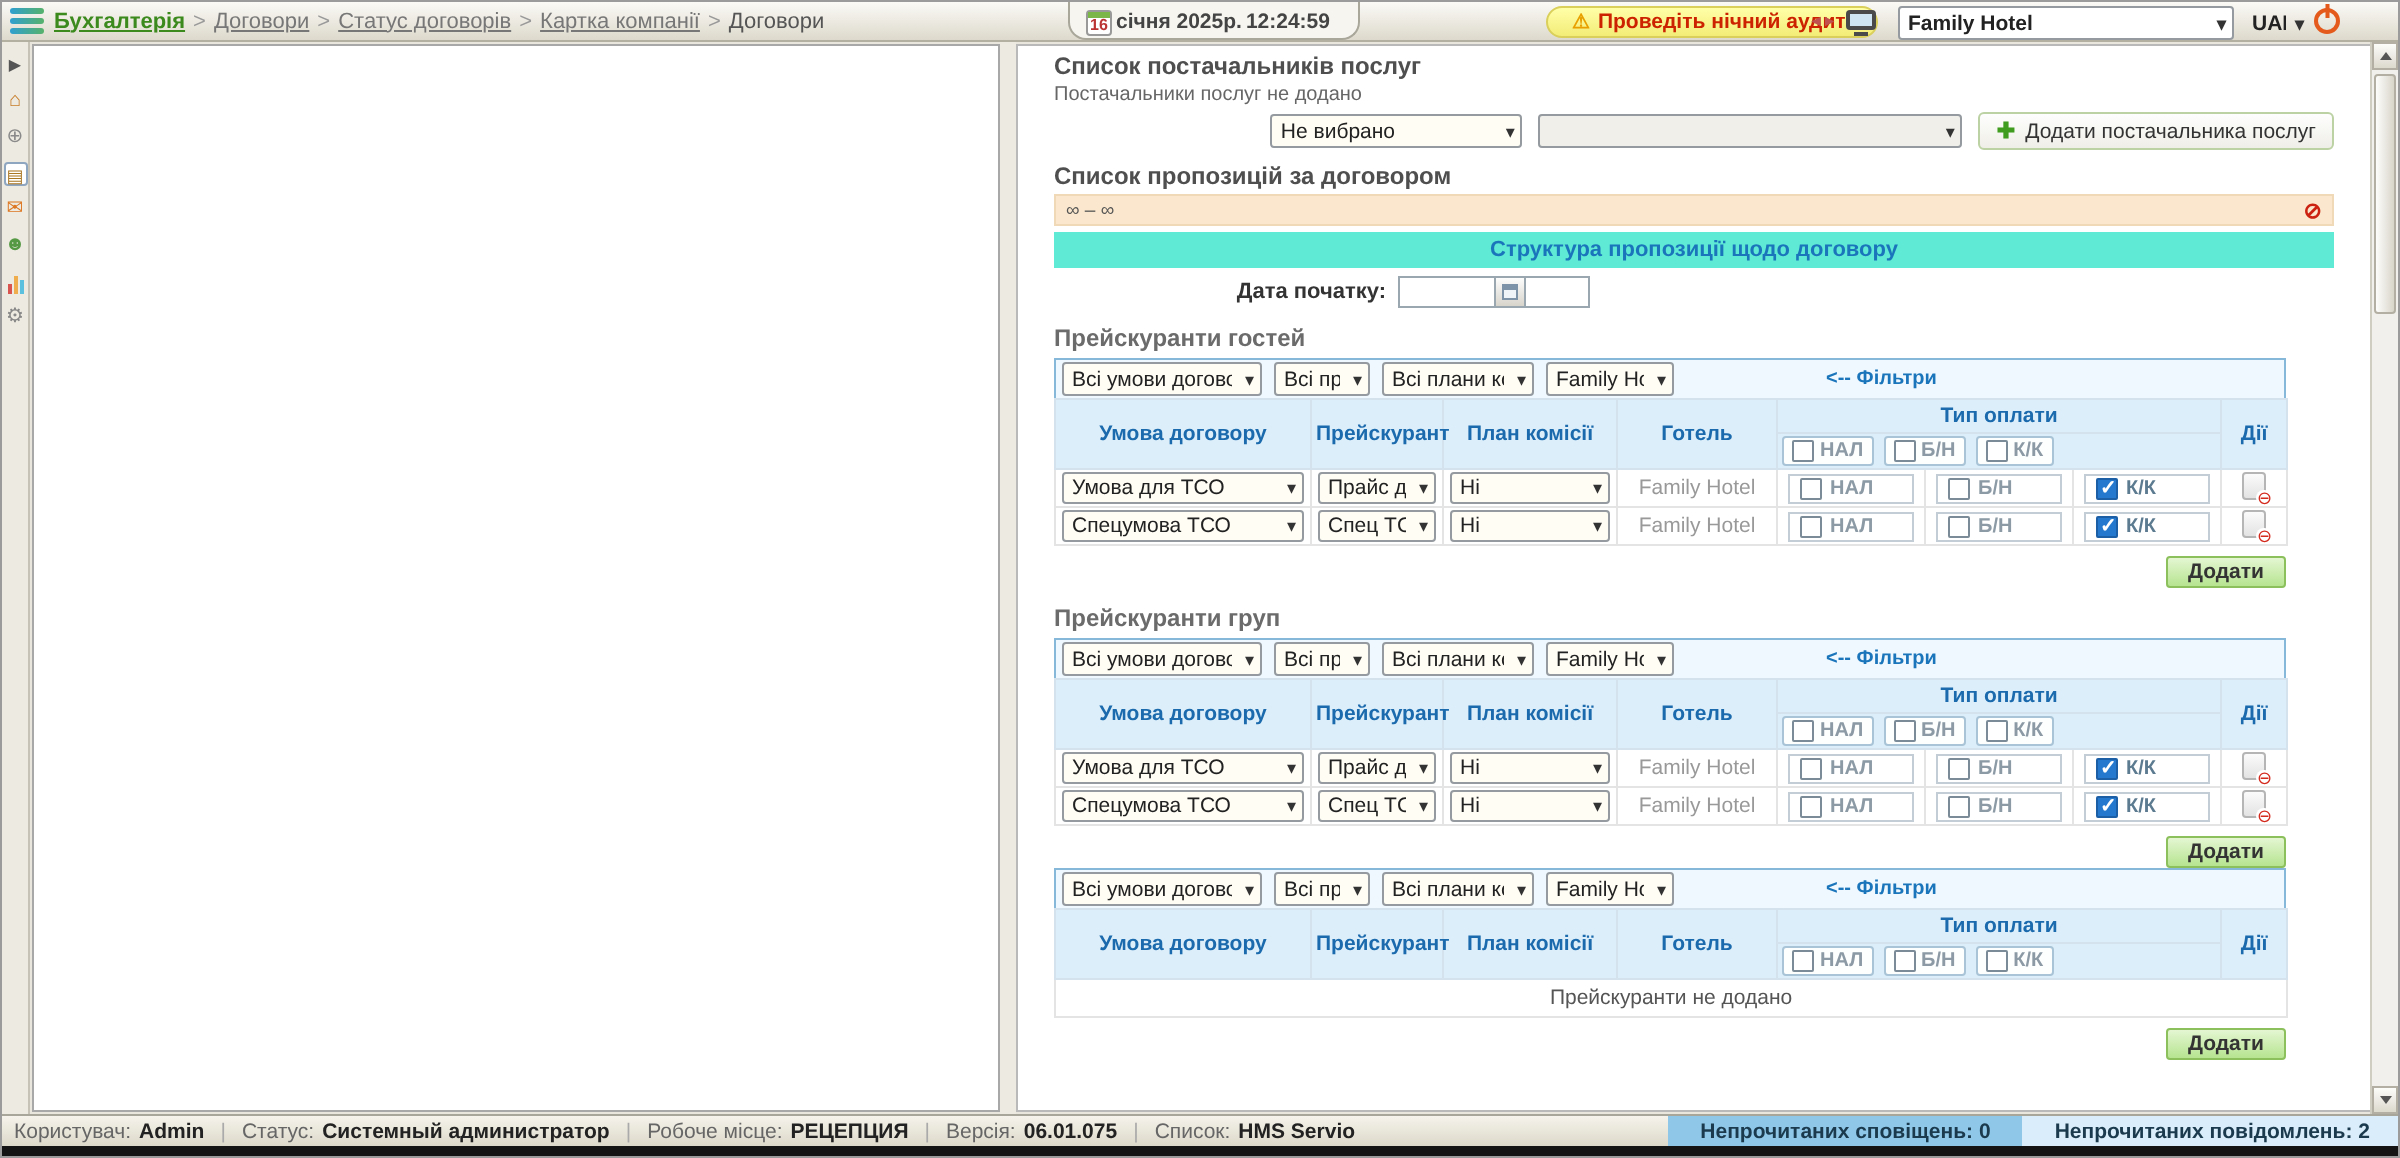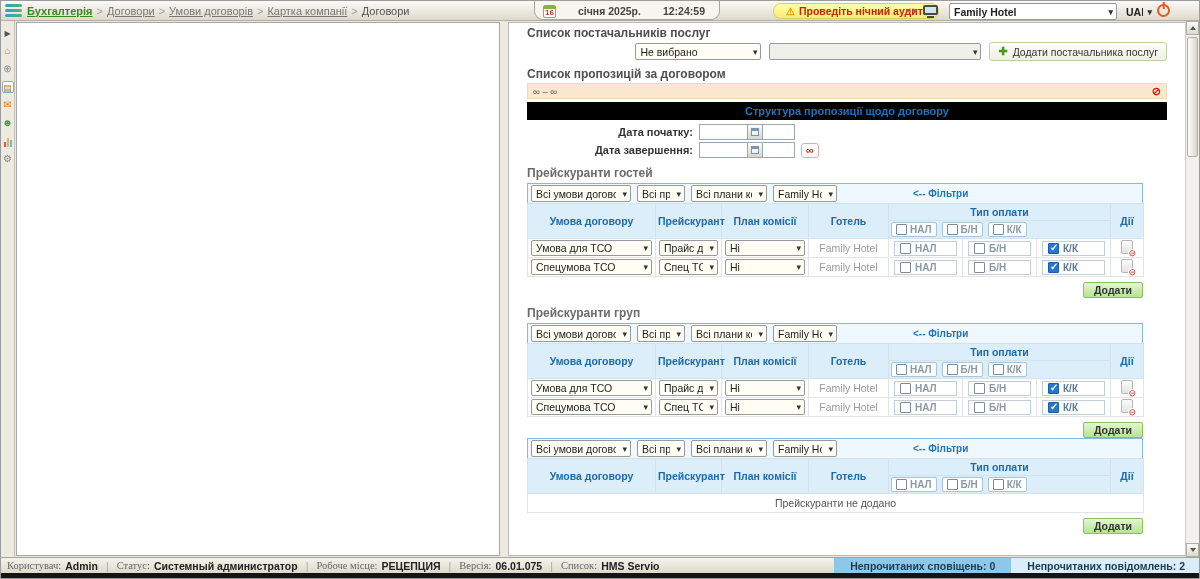--- a/index.html
+++ b/index.html
@@ -13,21 +13,21 @@
   .burger { width:17px; height:13px; margin:0 5px 0 4px; display:flex; flex-direction:column; justify-content:space-between; cursor:pointer;}
   .burger i { display:block; height:3px; border-radius:2px; background:linear-gradient(90deg,#2f9fd0,#57b26b); }
   .crumbs { display:flex; align-items:center; gap:4px; white-space:nowrap; }
   .crumb { color:#777; text-decoration:underline; cursor:pointer; }
   .crumb.first { color:#3c8a1e; font-weight:bold;text-decoration:underline; }
   .crumb-sep { color:#999; text-decoration:none; }
   .crumbs .crumb:last-child { text-decoration:none; color:#555; }
 
   .date-tab { position:absolute; left:533px; top:0; height:19px; padding:2px 14px 0 8px;
     background:#f6f5f0; border:1px solid #a9a69a; border-top:none; border-radius:0 0 9px 9px;
-    display:flex; align-items:center; gap:22px; font-size:10.5px; font-weight:bold; color:#444; }
+    display:flex; align-items:center; gap:2px; font-size:10.5px; font-weight:bold; color:#444; }
   .mini-cal { width:13px; height:13px; background:#fff; border:1px solid #999; border-radius:2px; position:relative;
     font-size:8px; color:#b33; text-align:center; line-height:14px; font-weight:bold; }
   .mini-cal::before { content:""; position:absolute; top:0; left:0; right:0; height:3px; background:#7ab648; }
 
   .audit { position:absolute; left:772px; top:2px; height:16px; padding:0 12px;
     background:linear-gradient(#ffffa8,#f3ec77); border:1px solid #d9cf5a; border-radius:9px;
     display:flex; align-items:center; gap:4px; font-size:10.5px; font-weight:bold; color:#cc2200; cursor:pointer; }
   .warn-ic { color:#e8a000; font-size:10px; }
   .warn-ic::before { content:"⚠"; }
 
@@ -85,21 +85,21 @@
   .btn-light { display:inline-flex; align-items:center; gap:5px; height:19px; padding:0 8px;
     background:linear-gradient(#fefefe,#efeee7); border:1px solid #bcd2a4; border-radius:3px;
     font-size:10.5px; color:#333; cursor:pointer; }
   .plus-ic::before { content:"✚"; color:#3f9c1e; font-size:11px; font-weight:bold; }
 
   
   .range-bar { height:16px; background:#fae7cd; border:1px solid #f0d9b6; display:flex; align-items:center;
     padding:0 5px; font-size:9.5px; color:#555; margin-bottom:3px; }
   .no-ic { margin-left:auto; color:#cc2211; font-size:11px; font-weight:bold; cursor:pointer; }
   .no-ic::before { content:"⊘"; }
-  .struct-bar { height:18px; background:#000000; color:#1b75bb; font-weight:bold; font-size:11px;
+  .struct-bar { height:18px; background:#5eead4; color:#1b75bb; font-weight:bold; font-size:11px;
     display:flex; align-items:center; justify-content:center; margin:1px 0 4px; }
   .form-row { display:flex; align-items:center; height:16px; margin-bottom:2px; }
   .form-lbl { width:172px; text-align:right; font-weight:bold; color:#333; font-size:11px; padding-right:6px; }
   .date-input { width:48px; height:16px; border:1px solid #9aa7b1; border-right:none; background:#fff; padding:0 3px; font-size:10px; }
   .cal-btn { width:16px; height:16px; border:1px solid #9aa7b1; background:linear-gradient(#fdfdfd,#d7d4cb); position:relative; cursor:pointer; }
   .cal-btn::before { content:""; position:absolute; inset:3px; background:#eef4f8; border:1px solid #7d94a8; border-top:3px solid #7d94a8; }
   .date-input2 { width:32px; height:16px; border:1px solid #9aa7b1; border-left:none; background:#fff; padding:0 3px; font-size:10px; }
   .inf-btn { margin-left:6px; width:18px; height:15px; background:#fff; border:1px solid #d9b0a8; border-radius:3px;
     color:#cc2211; font-weight:bold; font-size:11px; line-height:13px; text-align:center; cursor:pointer; }
   .inf-btn::before { content:"∞"; }
@@ -138,21 +138,21 @@
     background:linear-gradient(#e4f6d2,#b6e490); border:1px solid #8bc05c; border-radius:2px;
     font-size:10.5px; font-weight:bold; color:#333; cursor:pointer; }
   .empty-row td { text-align:center; color:#555; font-size:10.5px; height:14px; }
 
   
   .statusbar { position:absolute; left:0; right:0; bottom:5px; height:16px;
     background:linear-gradient(#f5f3eb,#ddd9ca); border-top:1px solid #a8a59a;
     display:flex; align-items:center; font-size:10.5px; padding-left:6px; }
   .sb-item { display:flex; align-items:center; white-space:nowrap; }
   .sb-item::after { content:"|"; color:#aaa; margin:0 8px; }
-  .sb-lbl { color:#666; margin-right:4px;font-family:Liberation Serif, serif; }
+  .sb-lbl { color:#666; margin-right:4px; }
   .sb-val { color:#222; font-weight:bold; }
   .sb-item:nth-of-type(5)::after { content:""; margin:0; }
   .sb-chip1 { margin-left:auto; height:16px; line-height:16px; padding:0 16px; background:#8fc7e8; color:#1b3a4d; font-weight:bold; cursor:pointer; }
   .sb-chip2 { height:16px; line-height:16px; padding:0 14px 0 16px; background:#d9eefa; color:#1b3a4d; font-weight:bold; cursor:pointer; }
   .bottom-strip { position:absolute; left:0; right:0; bottom:0; height:5px; background:#141414; }
 </style>
 </head>
 <body>
 
 <div class="app">
@@ -161,21 +161,21 @@
     <span class="burger">
         <i></i>
         <i></i>
         <i></i>
       </span>
     <span class="crumbs">
       <span class="crumb first">Бухгалтерія</span>
       <span class="crumb-sep">&gt;</span>
       <span class="crumb">Договори</span>
       <span class="crumb-sep">&gt;</span>
-      <span class="crumb">Умови договорів</span>
+      <span class="crumb">Статус договорів</span>
       <span class="crumb-sep">&gt;</span>
       <span class="crumb">Картка компанії</span>
       <span class="crumb-sep">&gt;</span>
       <span class="crumb">Договори</span>
     </span>
     <span class="date-tab">
       <span class="mini-cal">16</span>
       <span>січня 2025р.</span>
       <span>12:24:59</span>
     </span>
@@ -209,20 +209,21 @@
         </span>
       <span class="tool-ic ic-gear"></span>
     </div>
 
     <div class="left-panel"></div>
     <div class="splitter"></div>
 
     <div class="main-panel">
 
       <div class="h-main">Список постачальників послуг</div>
+      <div class="muted">Постачальники послуг не додано</div>
       <div class="sup-row">
         <div class="sel sup-sel1">
             <span>Не вибрано</span>
           </div>
         <div class="sel sup-sel2">
             <span></span>
           </div>
         <span class="btn-light">
           <span class="plus-ic"></span>
           <span>Додати постачальника послуг</span>
@@ -235,27 +236,20 @@
         <span class="no-ic"></span>
       </div>
 
       <div class="struct-bar">Структура пропозиції щодо договору</div>
 
       <div class="form-row">
         <span class="form-lbl">Дата початку:</span>
         <input class="date-input" style="">
         <span class="cal-btn"></span>
         <input class="date-input2" style="">
-      </div>
-      <div class="form-row form-gap">
-        <span class="form-lbl">Дата завершення:</span>
-        <input class="date-input" style="">
-        <span class="cal-btn"></span>
-        <input class="date-input2" style="">
-        <span class="inf-btn"></span>
       </div>
 
       <div class="h-sec">Прейскуранти гостей</div>
       <div class="filter-box">
         <div class="sel f-sel1">
             <span>Всі умови договорів</span>
           </div>
         <div class="sel f-sel2">
             <span>Всі прейскуранти</span>
           </div>

